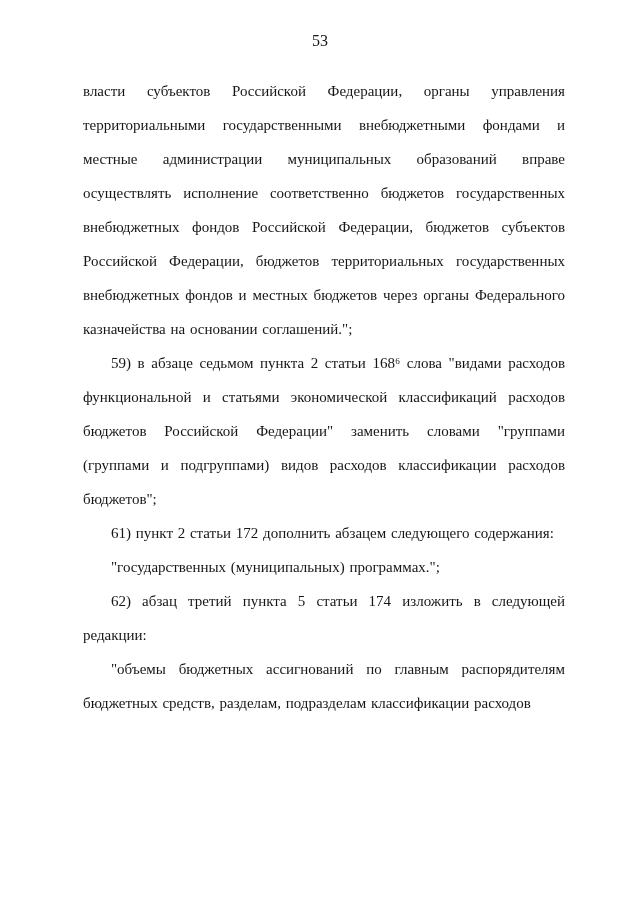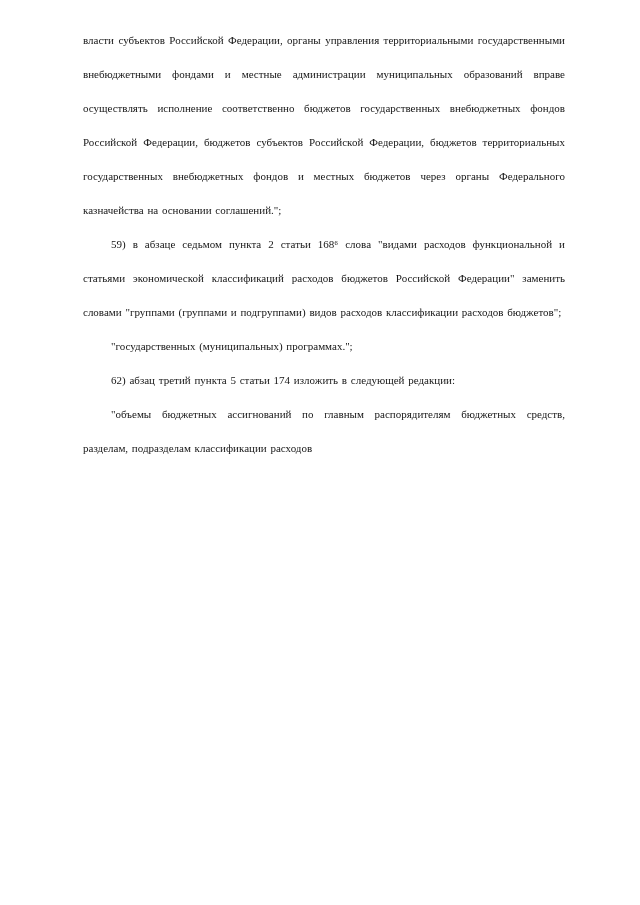--- a/index.html
+++ b/index.html
@@ -24,35 +24,37 @@
     margin-top: 31px;
     text-align: center;
     font-size: 16px;
     line-height: 20px;
   }
   .doc-body {
     margin: 23px 75px 0 83px;
   }
   p.para {
     margin: 0;
-    font-size: 11px;
+    font-size: 15px;
     line-height: 34px;
     text-align: justify;
     text-align-last: left;
     word-spacing: 1px;
   }
   p.para.indent {
     text-indent: 28px;
   }
 </style>
 </head>
 <body>
 
 <div class="page">
+  <div class="page-number">53</div>
   <main class="doc-body">
 
   <p class="para">власти субъектов Российской Федерации, органы управления территориальными государственными внебюджетными фондами и местные администрации муниципальных образований вправе осуществлять исполнение соответственно бюджетов государственных внебюджетных фондов Российской Федерации, бюджетов субъектов Российской Федерации, бюджетов территориальных государственных внебюджетных фондов и местных бюджетов через органы Федерального казначейства на основании соглашений.";</p>
       <p class="para indent">59) в абзаце седьмом пункта 2 статьи 168⁶ слова "видами расходов функциональной и статьями экономической классификаций расходов бюджетов Российской Федерации" заменить словами "группами (группами и подгруппами) видов расходов классификации расходов бюджетов";</p>
+      <p class="para indent">61) пункт 2 статьи 172 дополнить абзацем следующего содержания:</p>
       <p class="para indent">"государственных (муниципальных) программах.";</p>
       <p class="para indent">62) абзац третий пункта 5 статьи 174 изложить в следующей редакции:</p>
       <p class="para indent">"объемы бюджетных ассигнований по главным распорядителям бюджетных средств, разделам, подразделам классификации расходов</p>
     </main>
 </div>
 
 </body></html>

